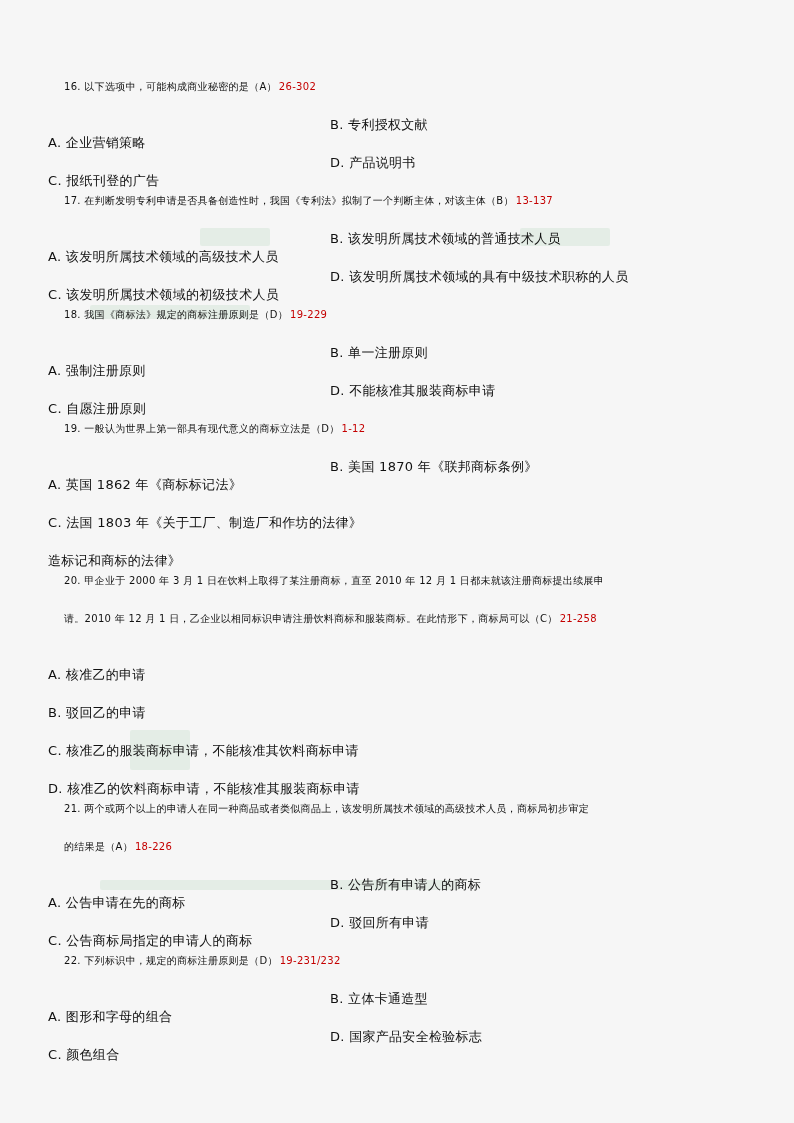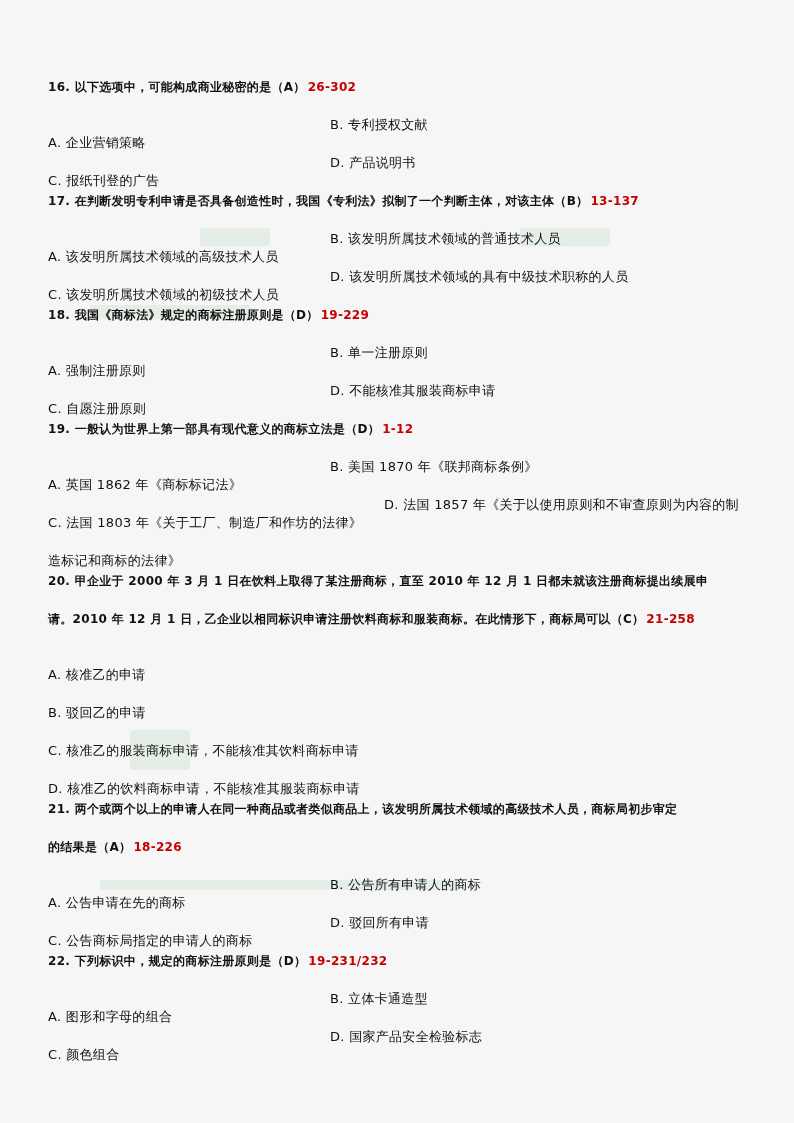--- a/index.html
+++ b/index.html
@@ -7,24 +7,23 @@
     width: 794px; height: 1123px;
     background: #f6f6f6;
     position: relative;
     overflow: hidden;
     font-family: "DejaVu Sans", sans-serif;
     color: #111;
   }
   .page { position: absolute; left: 0; top: 0; width: 794px; height: 1123px; }
   .wm { position: absolute; background: rgba(150, 200, 160, 0.18); border-radius: 2px; pointer-events: none; }
   .line {
-    position: absolute; left: 48px; height: 20px;
-    font-size: 12px; line-height: 20px; white-space: nowrap;
+    position: absolute; left: 64px; height: 20px;
+    font-size: 10px; line-height: 20px; white-space: nowrap;
     letter-spacing: 0.3px;
-    font-weight: bold;
   }
   .opt { position: absolute; height: 20px; font-size: 13px; line-height: 20px; white-space: nowrap; letter-spacing: 0.3px; }
   .col-a { left: 48px; margin-top: 18px; }
   .col-b { left: 330px; }
   .ref { color: #c40000; margin-left: 2px; }
   .footer { position: absolute; left: 650px; top: 1124px; font-size: 17px; font-family: "DejaVu Serif", serif; text-align: center; }
 </style>
 </head>
 <body>
 
@@ -63,21 +62,20 @@
   <div class="opt col-a" style="top:381px;">C. 自愿注册原则</div>
   <div class="opt col-b" style="top:381px;">D. 不能核准其服装商标申请</div>
 
   <div class="line" style="top:419px;">
     <span>19.</span>
     <span>一般认为世界上第一部具有现代意义的商标立法是（D）</span><span class="ref">1-12</span>
   </div>
   <div class="opt col-a" style="top:457px;">A. 英国 1862 年《商标标记法》</div>
   <div class="opt col-b" style="top:457px;">B. 美国 1870 年《联邦商标条例》</div>
   <div class="opt col-a" style="top:495px;">C. 法国 1803 年《关于工厂、制造厂和作坊的法律》</div>
-  <div class="opt" style="top:495px;left:384px;">D. 法国 1857 年《关于以使用原则和不审查原则为内容的制</div>
   <div class="opt col-a" style="top:533px;">造标记和商标的法律》</div>
 
   <div class="line" style="top:571px;">
     <span>20.</span>
     <span>甲企业于 2000 年 3 月 1 日在饮料上取得了某注册商标，直至 2010 年 12 月 1 日都未就该注册商标提出续展申</span>
   </div>
   <div class="line" style="top:609px;">
     <span>请。2010 年 12 月 1 日，乙企业以相同标识申请注册饮料商标和服装商标。在此情形下，商标局可以（C）</span><span class="ref">21-258</span>
   </div>
   <div class="opt col-a" style="top:647px;">A. 核准乙的申请</div>

